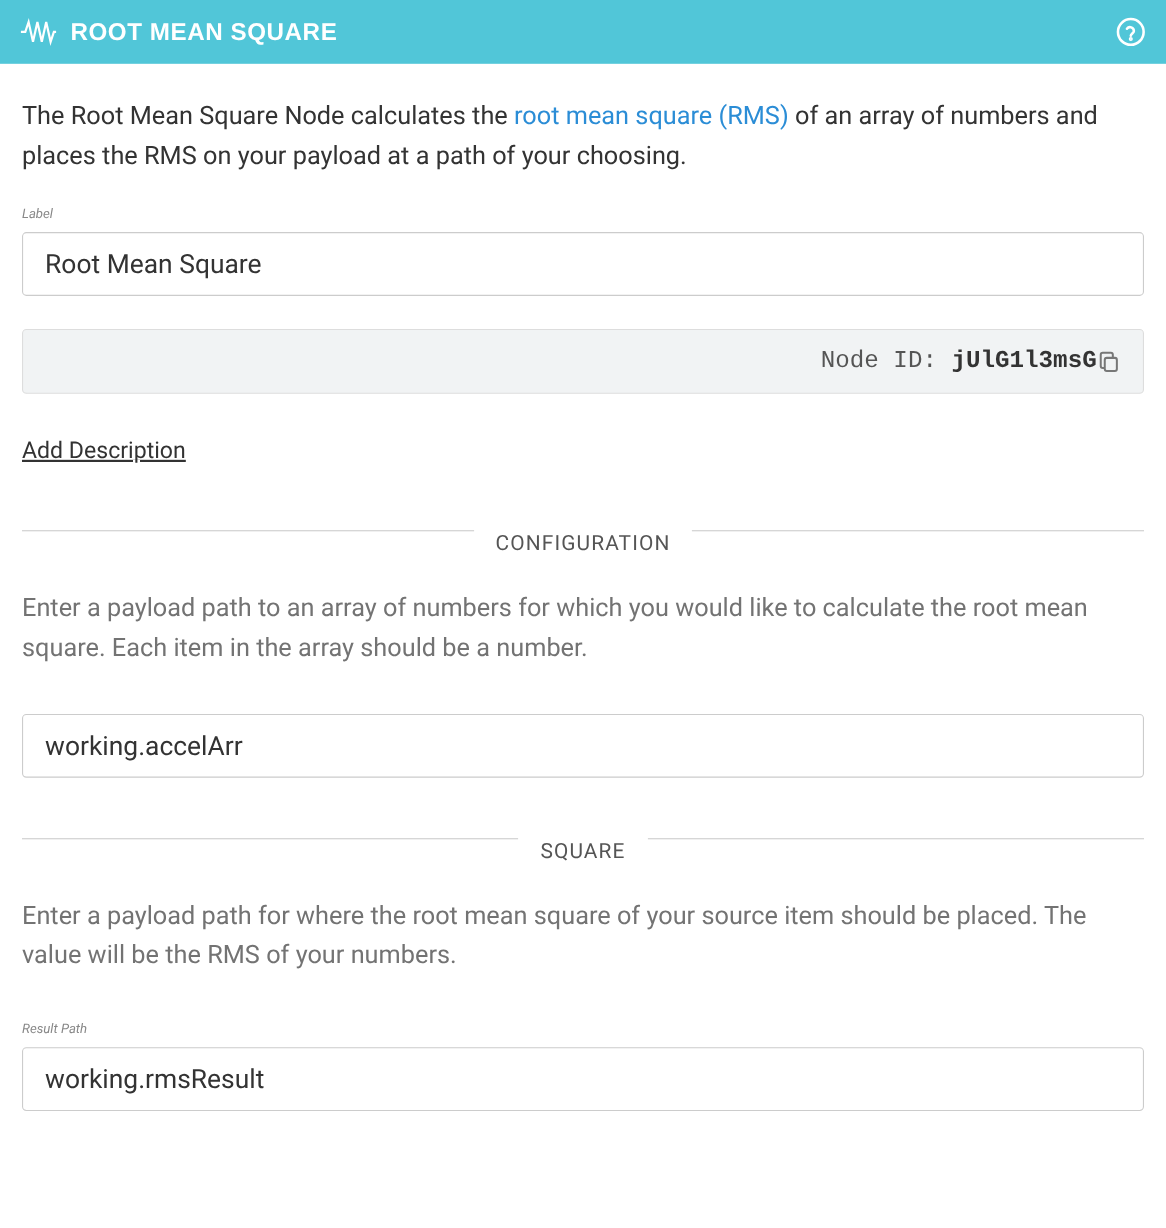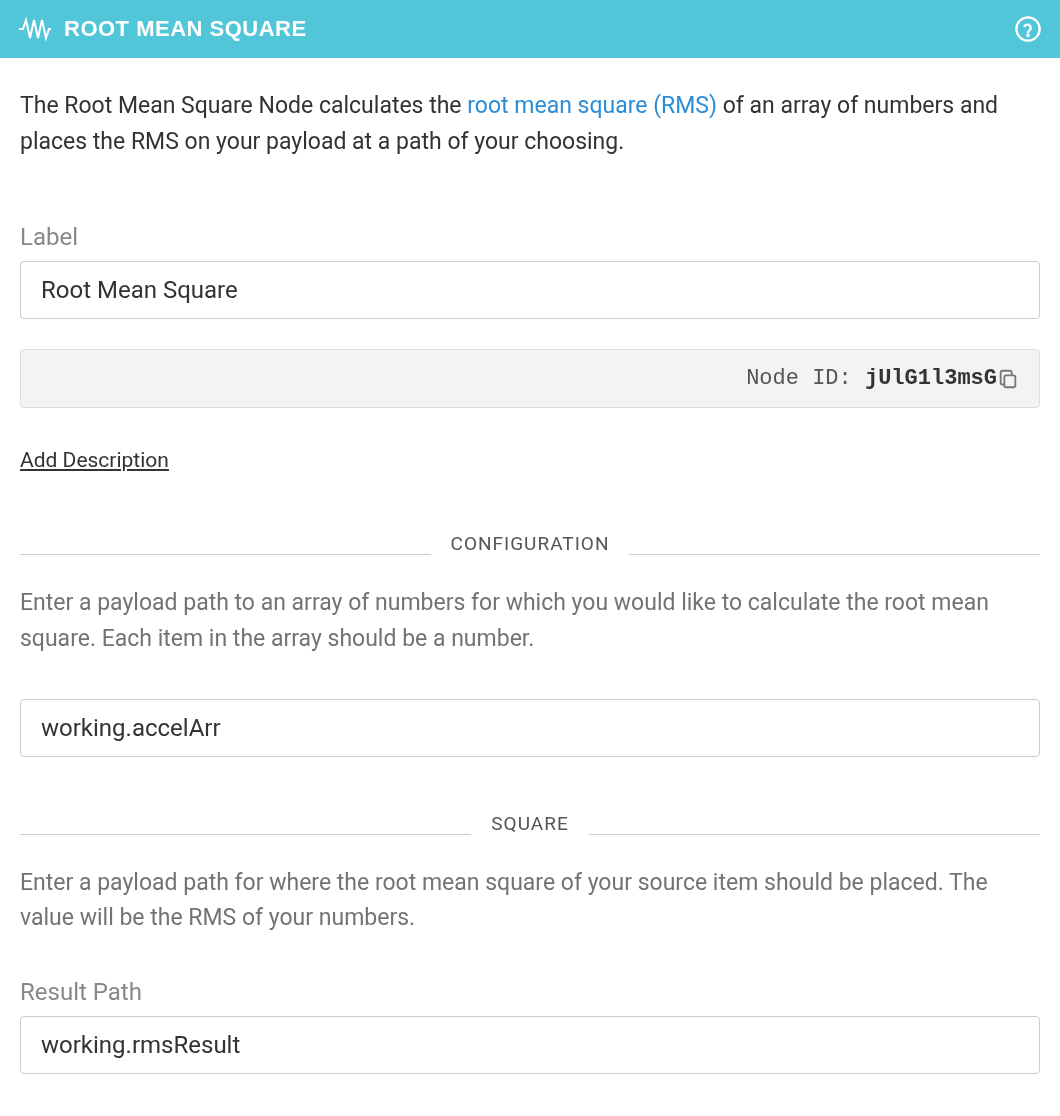--- a/index.html
+++ b/index.html
@@ -46,34 +46,35 @@
       display: flex;
       align-items: center;
     }
     .content {
       padding: 30px 20px 20px 20px;
     }
     .intro {
       font-size: 23px;
       line-height: 1.55;
       color: #333;
-      margin-bottom: 64px;
+      margin-bottom: 28px;
     }
     .intro a {
       color: #2b8dd6;
       text-decoration: none;
     }
     .field-group {
       margin-bottom: 30px;
     }
     .field-label {
       color: #888;
-      font-size: 24px;
+      font-size: 12px;
       margin-bottom: 10px;
       display: block;
+      font-style: italic;
     }
     .text-input {
       width: 100%;
       padding: 14px 20px;
       font-size: 24px;
       color: #333;
       border: 1px solid #ccc;
       border-radius: 4px;
       background: white;
       font-family: inherit;
@@ -106,21 +107,21 @@
     .add-description {
       color: #333;
       font-size: 21px;
       text-decoration: underline;
       cursor: pointer;
       display: inline-block;
       margin-bottom: 40px;
     }
     .section-divider {
       display: flex;
-      align-items: flex-end;
+      align-items: flex-start;
       margin: 20px 0 30px 0;
     }
     .section-divider::before,
     .section-divider::after {
       content: "";
       flex: 1;
       height: 1px;
       background: #ccc;
     }
     .section-divider-label {

